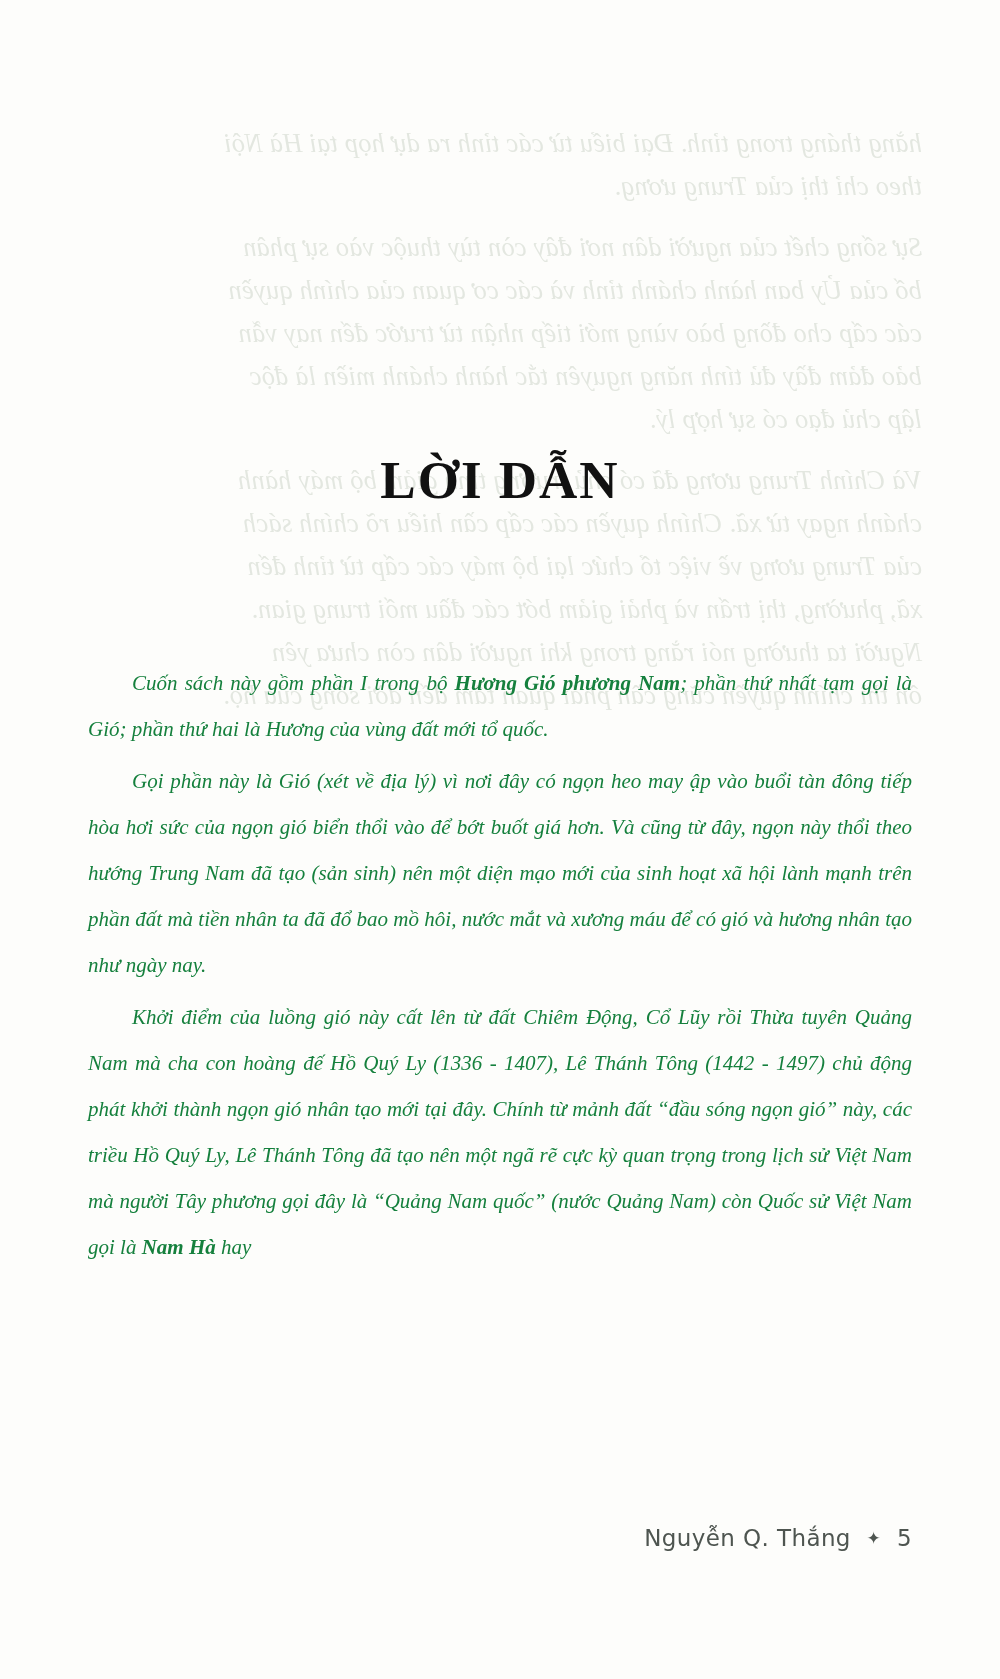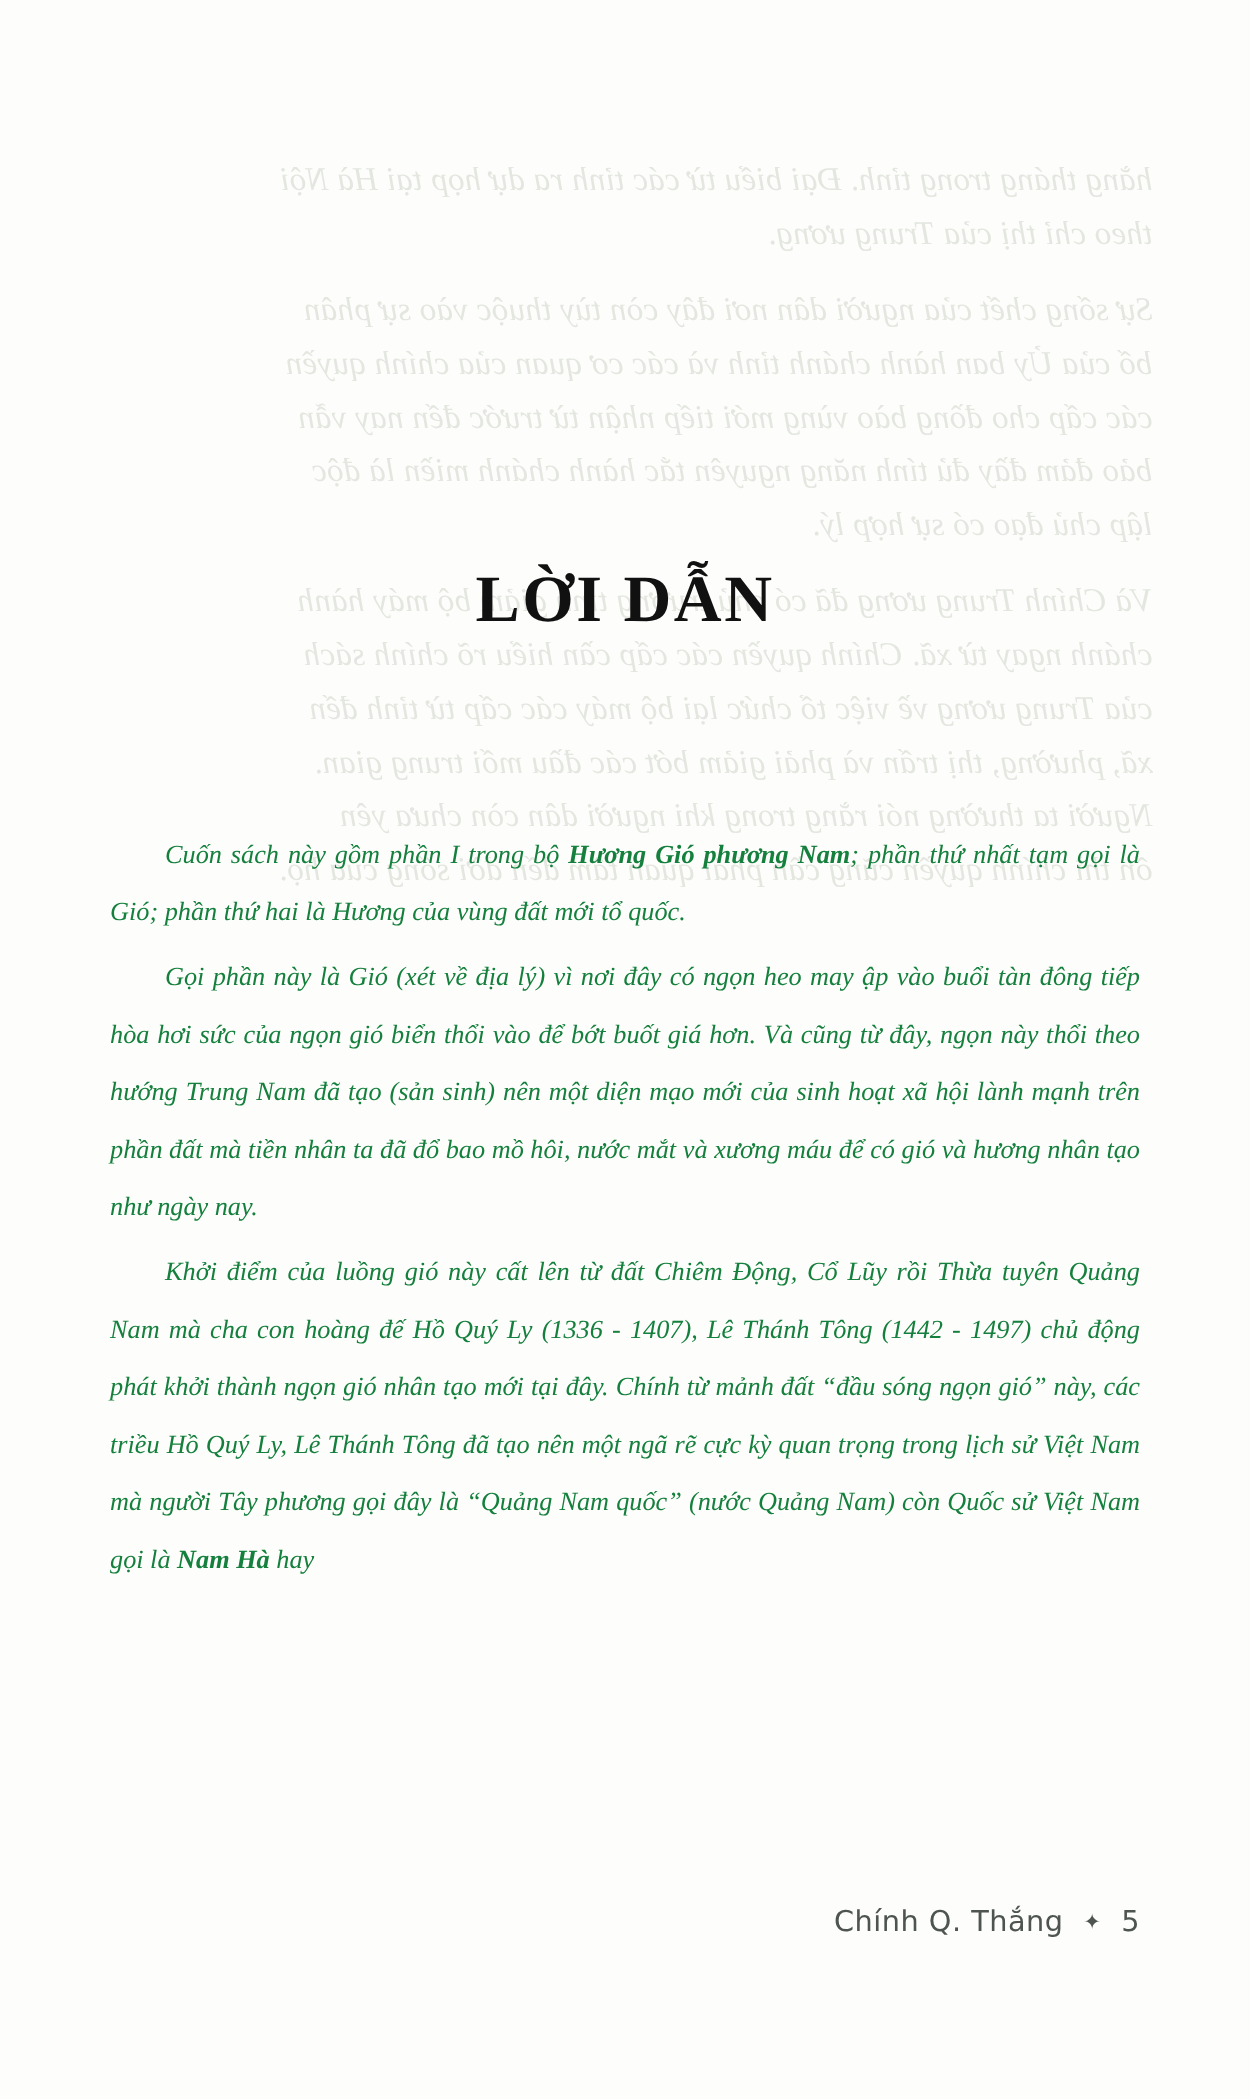--- a/index.html
+++ b/index.html
@@ -129,19 +129,19 @@
 
     <h1 class="chapter-title">LỜI DẪN</h1>
 
     <div class="body-text" id="body-text">
         <p><span>Cuốn sách này gồm phần I trong bộ </span><b>Hương Gió phương Nam</b><span>; phần thứ nhất tạm gọi là Gió; phần thứ hai là Hương của vùng đất mới tổ quốc.</span></p>
         <p><span>Gọi phần này là Gió (xét về địa lý) vì nơi đây có ngọn heo may ập vào buổi tàn đông tiếp hòa hơi sức của ngọn gió biển thổi vào để bớt buốt giá hơn. Và cũng từ đây, ngọn này thổi theo hướng Trung Nam đã tạo (sản sinh) nên một diện mạo mới của sinh hoạt xã hội lành mạnh trên phần đất mà tiền nhân ta đã đổ bao mồ hôi, nước mắt và xương máu để có gió và hương nhân tạo như ngày nay.</span></p>
         <p><span>Khởi điểm của luồng gió này cất lên từ đất Chiêm Động, Cổ Lũy rồi Thừa tuyên Quảng Nam mà cha con hoàng đế Hồ Quý Ly (1336 - 1407), Lê Thánh Tông (1442 - 1497) chủ động phát khởi thành ngọn gió nhân tạo mới tại đây. Chính từ mảnh đất “đầu sóng ngọn gió” này, các triều Hồ Quý Ly, Lê Thánh Tông đã tạo nên một ngã rẽ cực kỳ quan trọng trong lịch sử Việt Nam mà người Tây phương gọi đây là “Quảng Nam quốc” (nước Quảng Nam) còn Quốc sử Việt Nam gọi là </span><b>Nam Hà</b><span> hay</span></p>
       </div>
 
     <div class="footer">
-      <span>Chính Q. Thắng</span>
+      <span>Nguyễn Q. Thắng</span>
       <span class="dot">✦</span>
       <span class="pagenum">5</span>
     </div>
 
   </div>
 </div>
 
 </body></html>

